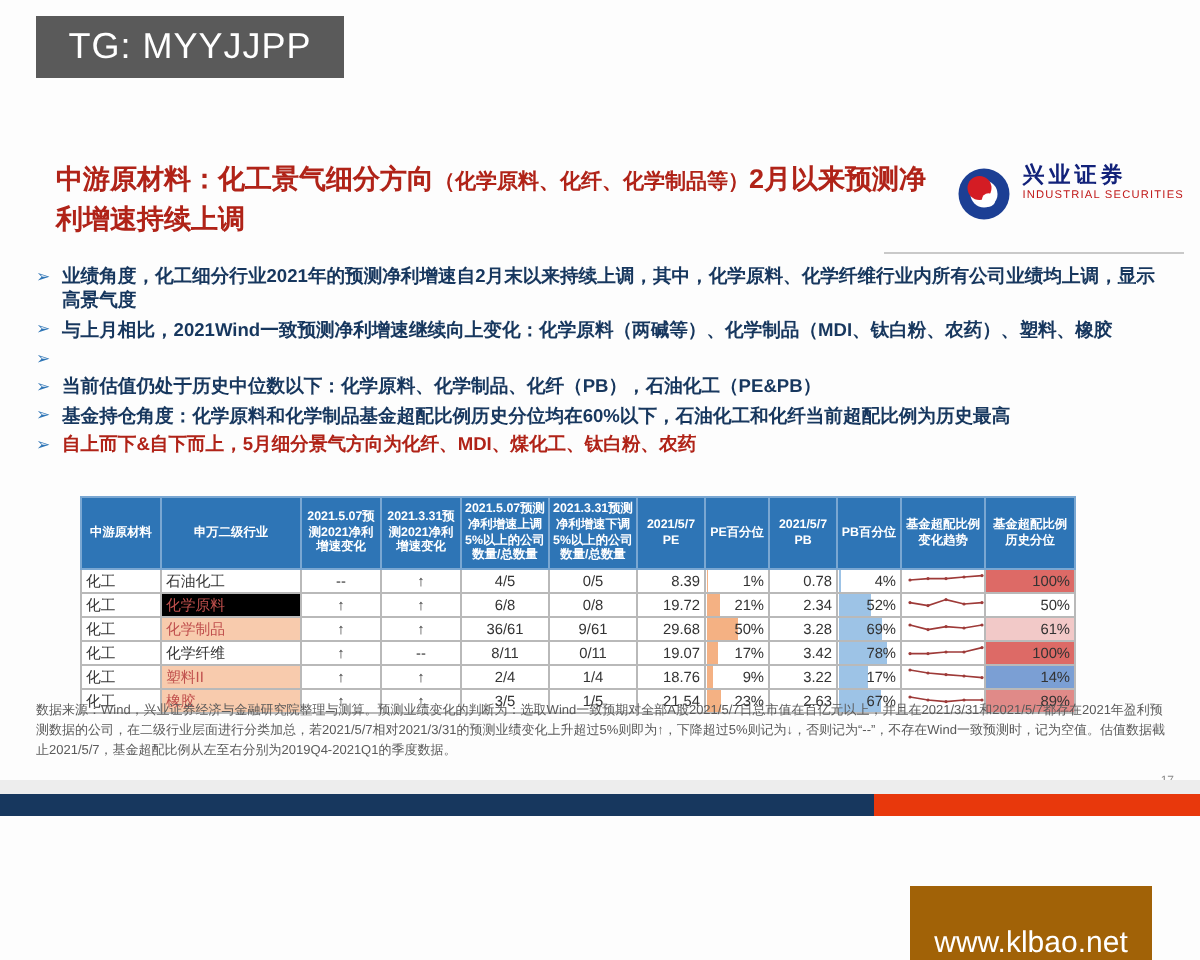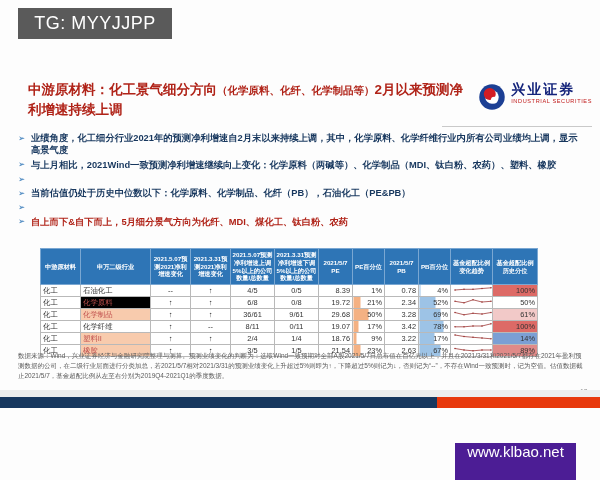--- a/index.html
+++ b/index.html
@@ -9,21 +9,21 @@
   .tg-box{position:absolute;left:18px;top:8px;width:154px;height:31px;background:#5a5a5a;
           color:#fff;font-size:18px;display:flex;align-items:center;justify-content:center;letter-spacing:.5px;}
 
   .title{position:absolute;left:28px;top:80px;width:438px;color:#b02318;font-weight:bold;
          font-size:13.5px;line-height:1.45;}
   .title .paren{font-size:10.5px;}
 
   .logo{position:absolute;right:8px;top:82px;display:flex;align-items:flex-start;}
   .logo-mark{width:30px;height:30px;margin-right:4px;}
   .logo-txt{display:flex;flex-direction:column;align-items:flex-start;}
-  .logo-cn{font-size:14px;font-weight:bold;color:#12227a;letter-spacing:2px;line-height:1.1;}
+  .logo-cn{font-size:11px;font-weight:bold;color:#12227a;letter-spacing:2px;line-height:1.1;}
   .logo-en{font-size:5.6px;color:#c01818;letter-spacing:.6px;margin-top:1px;}
   .logo-rule{position:absolute;right:8px;top:126px;width:150px;height:1px;background:#c9c9c9;}
 
   .bullets{position:absolute;left:18px;top:132px;width:568px;}
   .bullet{display:flex;margin-bottom:2px;font-size:9.3px;font-weight:bold;color:#17375e;line-height:1.34;}
   .bullet .mark{flex:0 0 13px;color:#2e75b6;font-size:8.5px;padding-top:.5px;}
   .bullet.red{color:#b02318;}
 
   table.grid{position:absolute;left:40px;top:248px;width:497px;border-collapse:collapse;table-layout:fixed;}
   table.grid th{background:#2e75b6;color:#fff;font-size:6.2px;font-weight:bold;border:1px solid #7aa7d2;
@@ -33,22 +33,22 @@
   td.l{text-align:left;} td.c{text-align:center;} td.r{text-align:right;}
   td.spark{padding:0;}
 
   .footnote{position:absolute;left:18px;top:351px;width:566px;font-size:6.5px;color:#5a5a5a;line-height:1.5;}
   .pageno{position:absolute;right:13px;top:388px;font-size:6px;color:#8a8a8a;}
 
   .gray-band{position:absolute;left:0;top:390px;width:600px;height:7px;background:#ededed;}
   .bar-navy{position:absolute;left:0;top:397px;width:437px;height:11px;background:#17375e;}
   .bar-red{position:absolute;left:437px;top:397px;width:163px;height:11px;background:#e8380c;}
 
-  .site-box{position:absolute;left:455px;top:443px;width:121px;height:37px;background:#4c1d95;
-            color:#fff;font-size:15px;display:flex;align-items:flex-start;justify-content:center;}
+  .site-box{position:absolute;left:455px;top:443px;width:121px;height:37px;background:#a16207;
+            color:#fff;font-size:15px;display:flex;align-items:flex-end;justify-content:center;}
 </style>
 </head>
 <body>
 
 <div class="canvas">
 
   <div class="tg-box">
     <span>TG: MYYJJPP</span>
   </div>
 
@@ -81,20 +81,21 @@
       </div>
       <div class="bullet">
         <span class="mark">➢</span>
       </div>
       <div class="bullet">
         <span class="mark">➢</span>
         <span>当前估值仍处于历史中位数以下：化学原料、化学制品、化纤（PB），石油化工（PE&amp;PB）</span>
       </div>
       <div class="bullet">
         <span class="mark">➢</span>
+        <span>基金持仓角度：化学原料和化学制品基金超配比例历史分位均在60%以下，石油化工和化纤当前超配比例为历史最高</span>
       </div>
       <div class="bullet red">
         <span class="mark">➢</span>
         <span>自上而下&amp;自下而上，5月细分景气方向为化纤、MDI、煤化工、钛白粉、农药</span>
       </div>
     </div>
 
   <table class="grid">
     <colgroup>
         <col style="width: 40px;">

